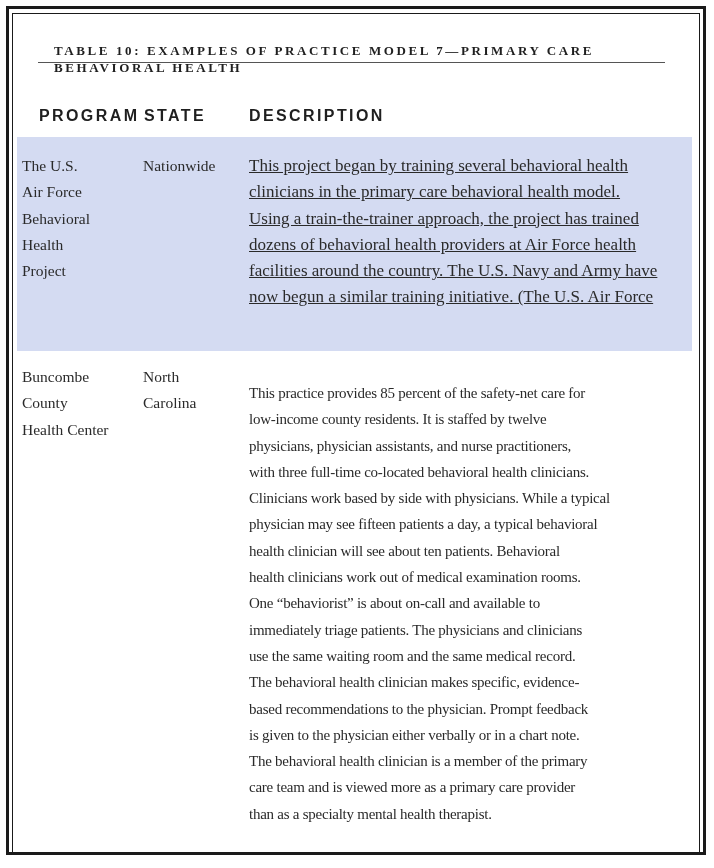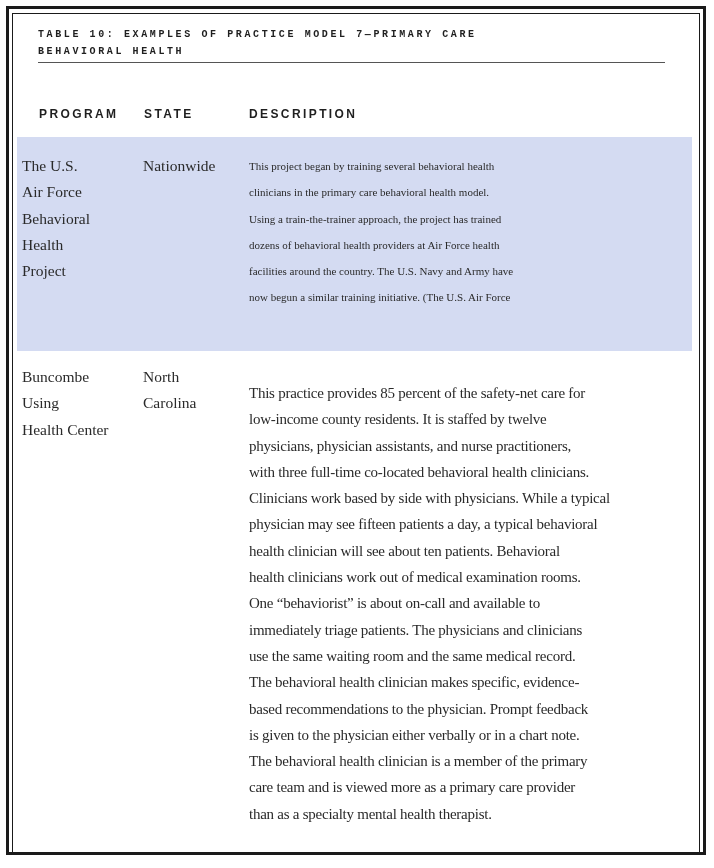--- a/index.html
+++ b/index.html
@@ -7,46 +7,46 @@
     .outer {
       position: absolute; left: 6px; top: 6px; width: 700px; height: 849px;
       border: 3px solid #1a1a1a; box-sizing: border-box;
     }
     .inner {
       position: absolute; left: 12px; top: 13px; width: 688px; height: 840px;
       border: 1px solid #1a1a1a; box-sizing: border-box; background: #fff;
     }
     .title {
       position: absolute; left: 38px; top: 26px; width: 630px;
-      font-family: Liberation Mono, monospace;
-      font-weight: 700; font-size: 10px; letter-spacing: 2.6px; line-height: 17px;
-      color: #1f1f1f; margin: 0;
+      font-family: Liberation Serif, serif;
+      font-weight: 700; font-size: 13px; letter-spacing: 2.6px; line-height: 17px;
+      color: #1f1f1f; margin: 16px;
     }
     .title-rule {
       position: absolute; left: 38px; top: 62px; width: 627px; height: 0;
       border-top: 1px solid #555;
     }
     .colhead {
       position: absolute; top: 107px;
       font-family: "Liberation Sans", "DejaVu Sans", sans-serif;
-      font-weight: 700; font-size: 12px; letter-spacing: 2.4px; color: #1f1f1f;
+      font-weight: 700; font-size: 16px; letter-spacing: 2.4px; color: #1f1f1f;
     }
     .band {
       position: absolute; left: 17px; top: 137px; width: 675px; height: 214px;
       background: #d4dbf2;
     }
     .cell {
       position: absolute;
       font-family: "Liberation Serif", "DejaVu Serif", serif;
       font-size: 15.5px; line-height: 26.3px; color: #2a2a2a;
     }
     .cell.prog { left: 22px; width: 105px; }
     .cell.state { left: 143px; width: 105px; }
     .cell.desc { left: 249px; width: 420px; }
-    .cell.desc.r1 { font-size: 11px; }
+    .cell.desc.r1 { font-size: 17px; text-decoration: underline; }
     .cell.desc.r2 { font-size: 15px; letter-spacing: -0.25px; }
     .line { display: block; white-space: nowrap; }
   </style>
 </head>
 <body>
 
 <div class="outer"></div>
 <div class="inner"></div>
 
 <h1 class="title">
@@ -75,21 +75,21 @@
   <span class="line">This project began by training several behavioral health</span>
   <span class="line">clinicians in the primary care behavioral health model.</span>
   <span class="line">Using a train-the-trainer approach, the project has trained</span>
   <span class="line">dozens of behavioral health providers at Air Force health</span>
   <span class="line">facilities around the country. The U.S. Navy and Army have</span>
   <span class="line">now begun a similar training initiative. (The U.S. Air Force</span>
 </div>
 
 <div class="cell prog" style="top:364px">
   <span class="line">Buncombe</span>
-  <span class="line">Using</span>
+  <span class="line">County</span>
   <span class="line">Health Center</span>
 </div>
 <div class="cell state" style="top:364px">
   <span class="line">North</span>
   <span class="line">Carolina</span>
 </div>
 <div class="cell desc r2" style="top:380px">
   <span class="line">This practice provides 85 percent of the safety-net care for</span>
   <span class="line">low-income county residents. It is staffed by twelve</span>
   <span class="line">physicians, physician assistants, and nurse practitioners,</span>

